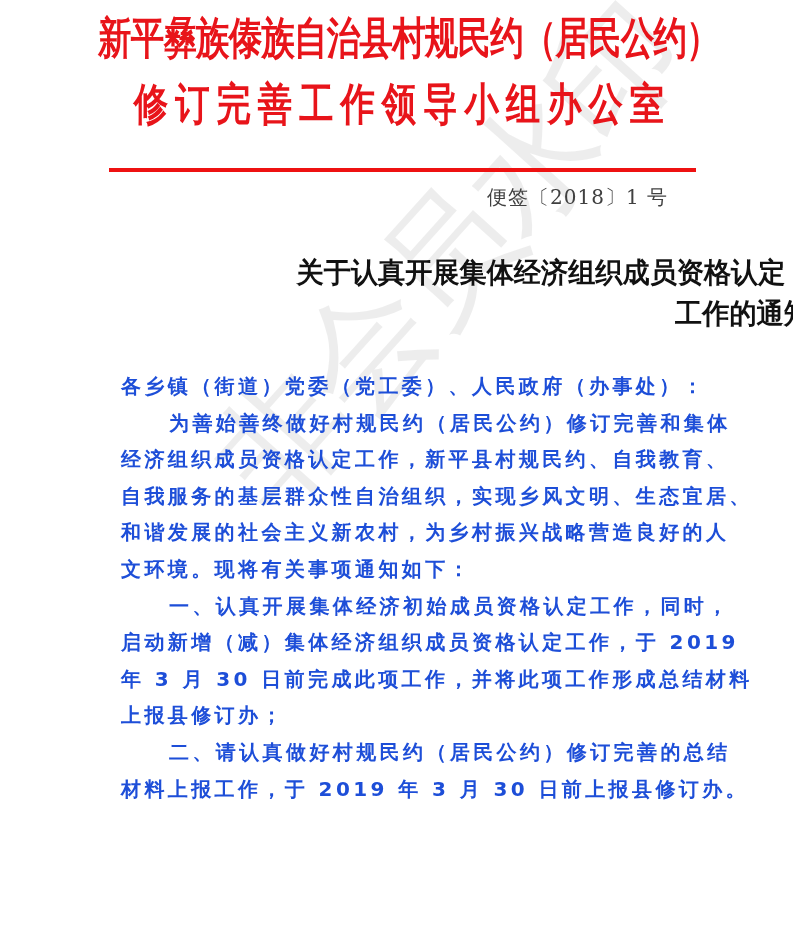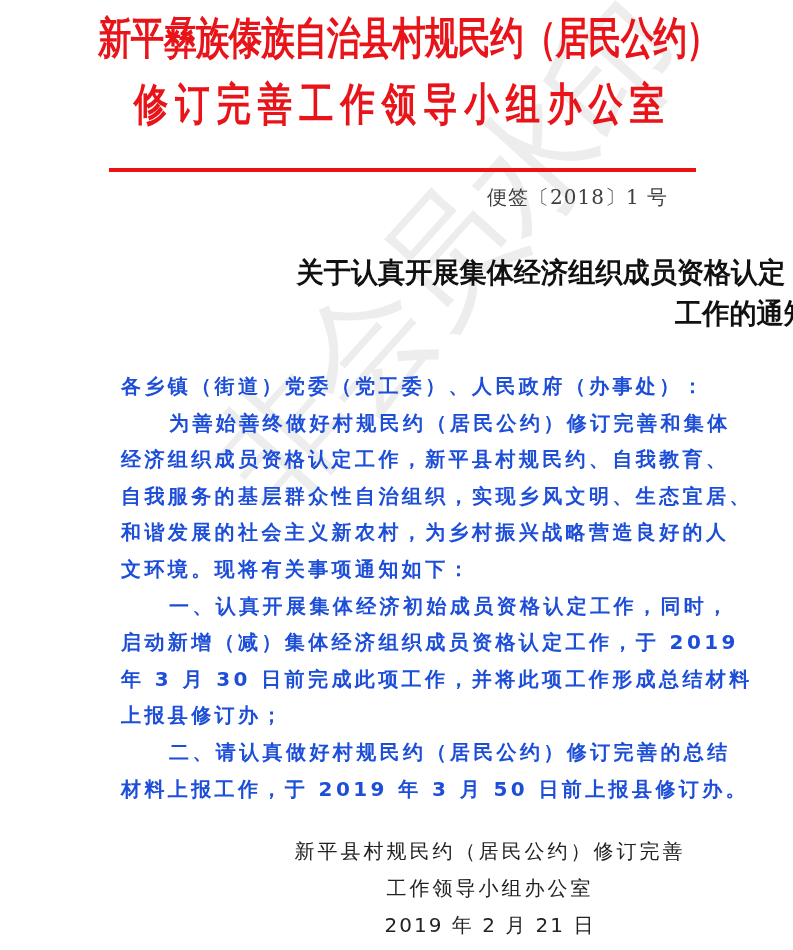--- a/index.html
+++ b/index.html
@@ -177,22 +177,17 @@
     <div class="para-line">自我服务的基层群众性自治组织，实现乡风文明、生态宜居、</div>
     <div class="para-line">和谐发展的社会主义新农村，为乡村振兴战略营造良好的人</div>
     <div class="para-line">文环境。现将有关事项通知如下：</div>
 
     <div class="para-line indent">一、认真开展集体经济初始成员资格认定工作，同时，</div>
     <div class="para-line">启动新增（减）集体经济组织成员资格认定工作，于 2019</div>
     <div class="para-line">年 3 月 30 日前完成此项工作，并将此项工作形成总结材料</div>
     <div class="para-line">上报县修订办；</div>
 
     <div class="para-line indent">二、请认真做好村规民约（居民公约）修订完善的总结</div>
-    <div class="para-line">材料上报工作，于 2019 年 3 月 50 日前上报县修订办。</div>
+    <div class="para-line">材料上报工作，于 2019 年 3 月 30 日前上报县修订办。</div>
   </div>
 
-  <div class="signature">
-    <div class="sig-line">新平县村规民约（居民公约）修订完善</div>
-    <div class="sig-line">工作领导小组办公室</div>
-    <div class="sig-line date">2019 年 2 月 21 日</div>
-  </div>
 
 </div>
 
 </body></html>

